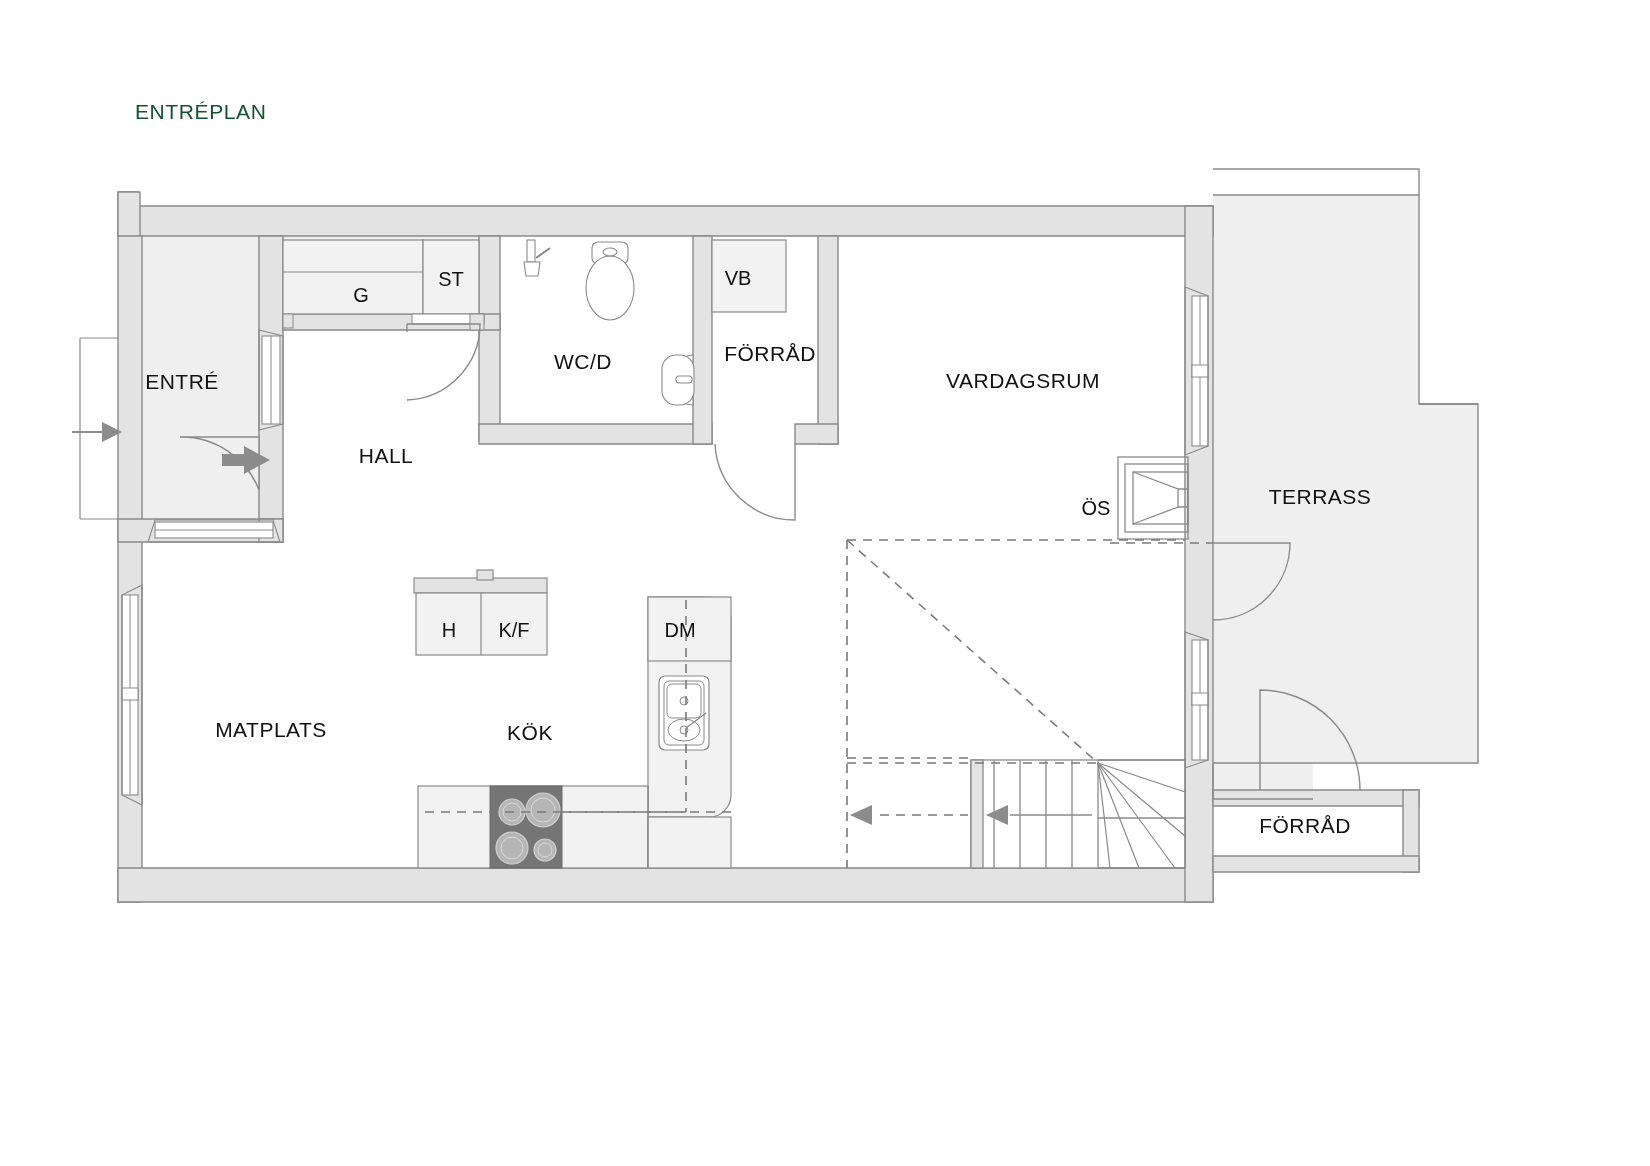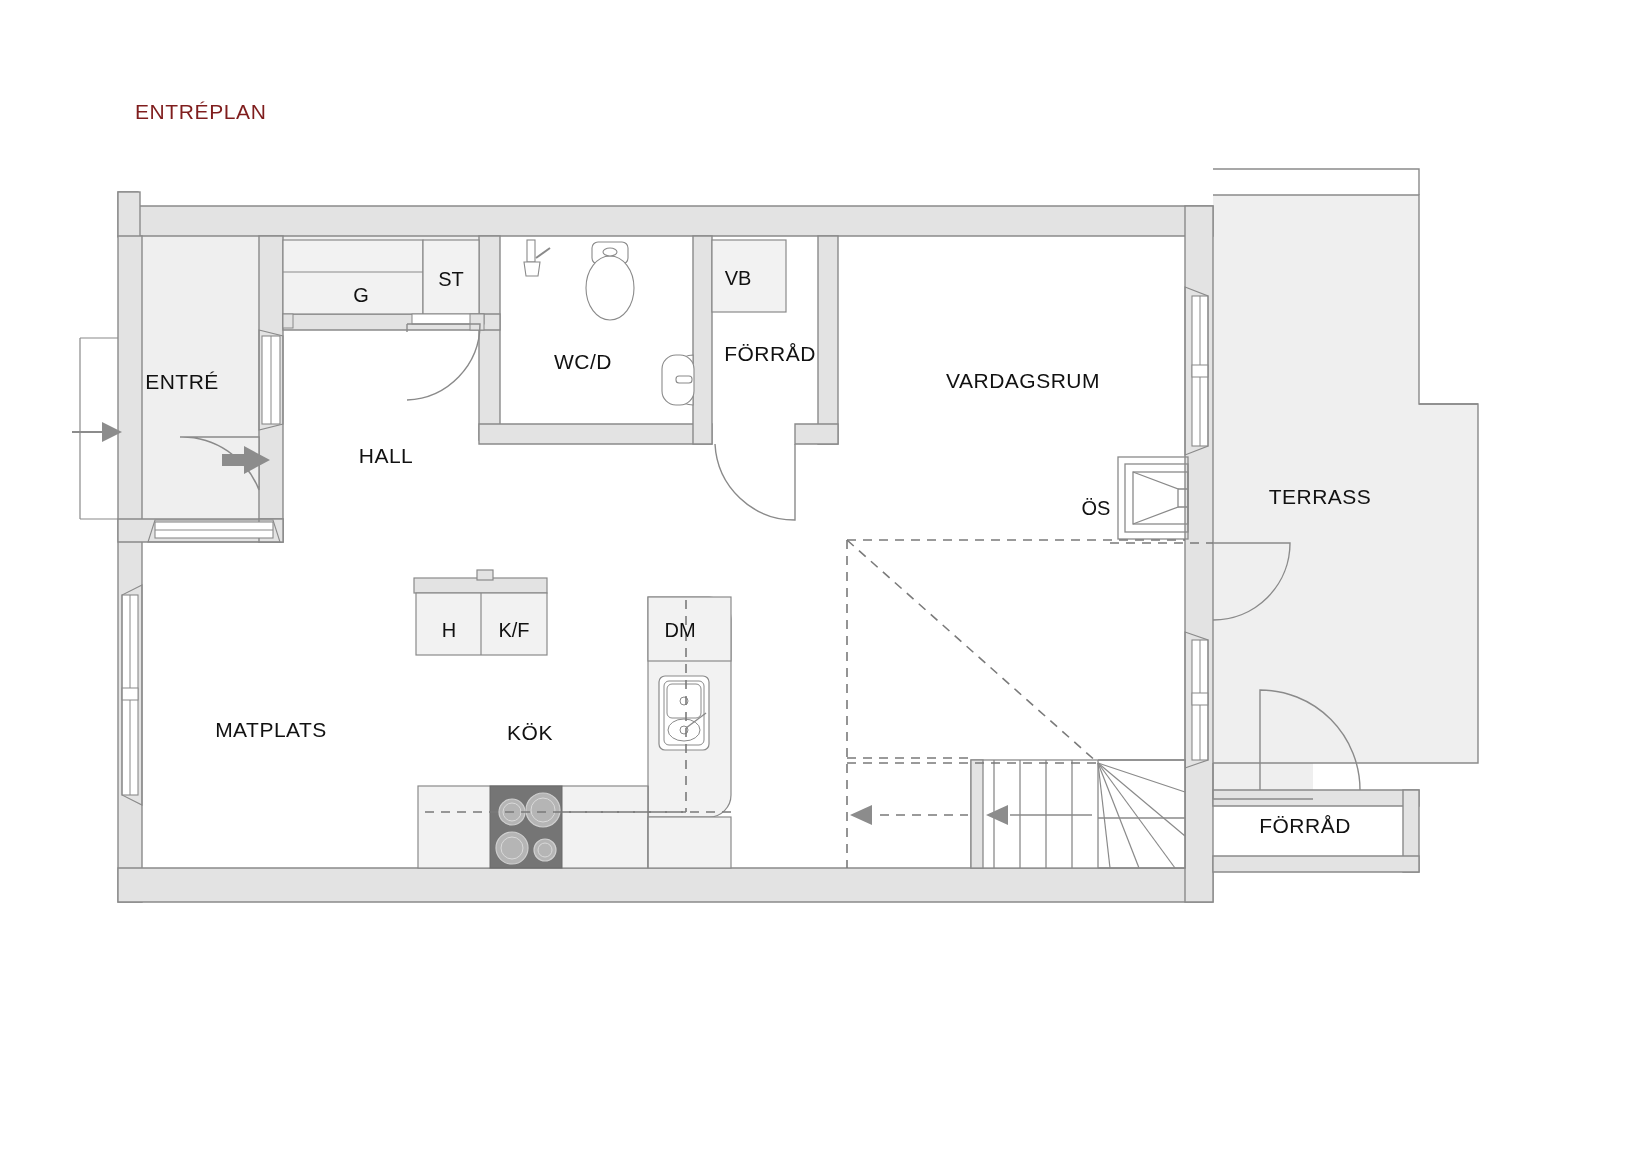--- a/index.html
+++ b/index.html
@@ -20,21 +20,21 @@
     left: 0; top: 0;
     width: 1650px;
     height: 1166px;
   }
   .plan-title {
     position: absolute;
     left: 135px;
     top: 100px;
     font-size: 21px;
     letter-spacing: 0.6px;
-    color: #7f1d1d;
+    color: #14532d;
     font-family: "Liberation Sans", sans-serif;
   }
   svg#floorplan {
     position: absolute;
     left: 0; top: 0;
   }
   .room-label {
     font-family: "Liberation Sans", sans-serif;
     font-size: 21px;
     fill: #111111;

